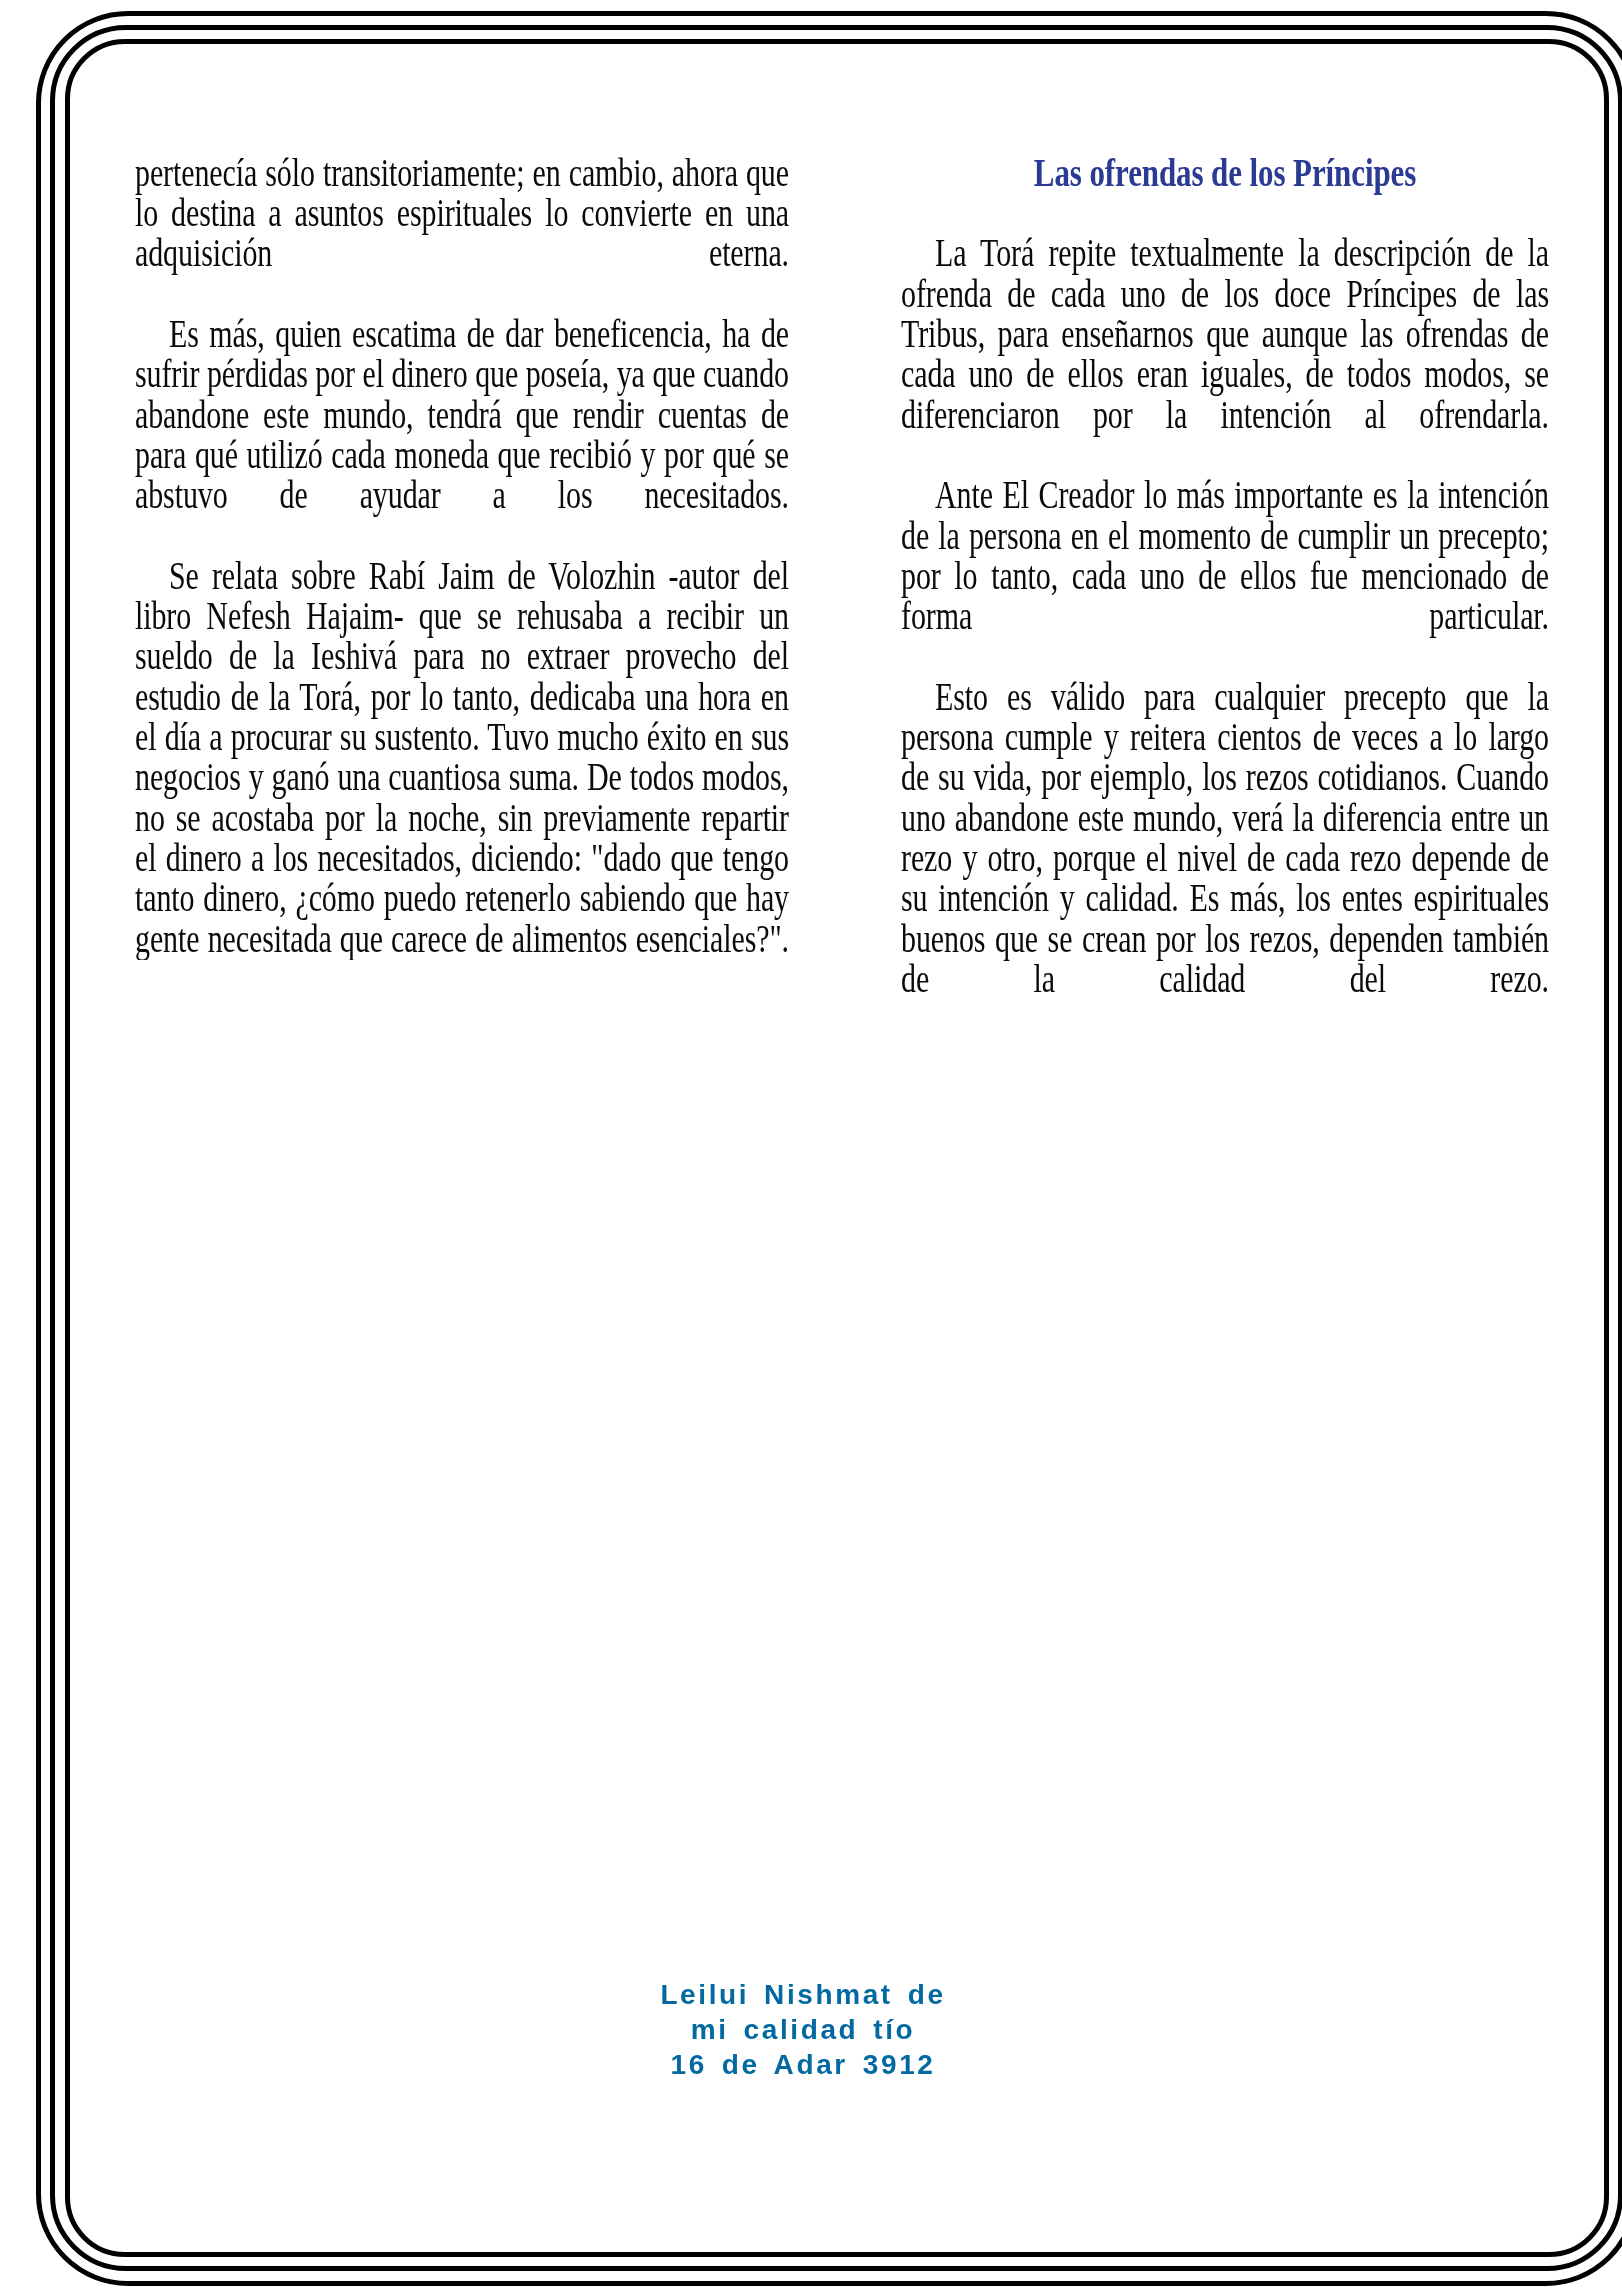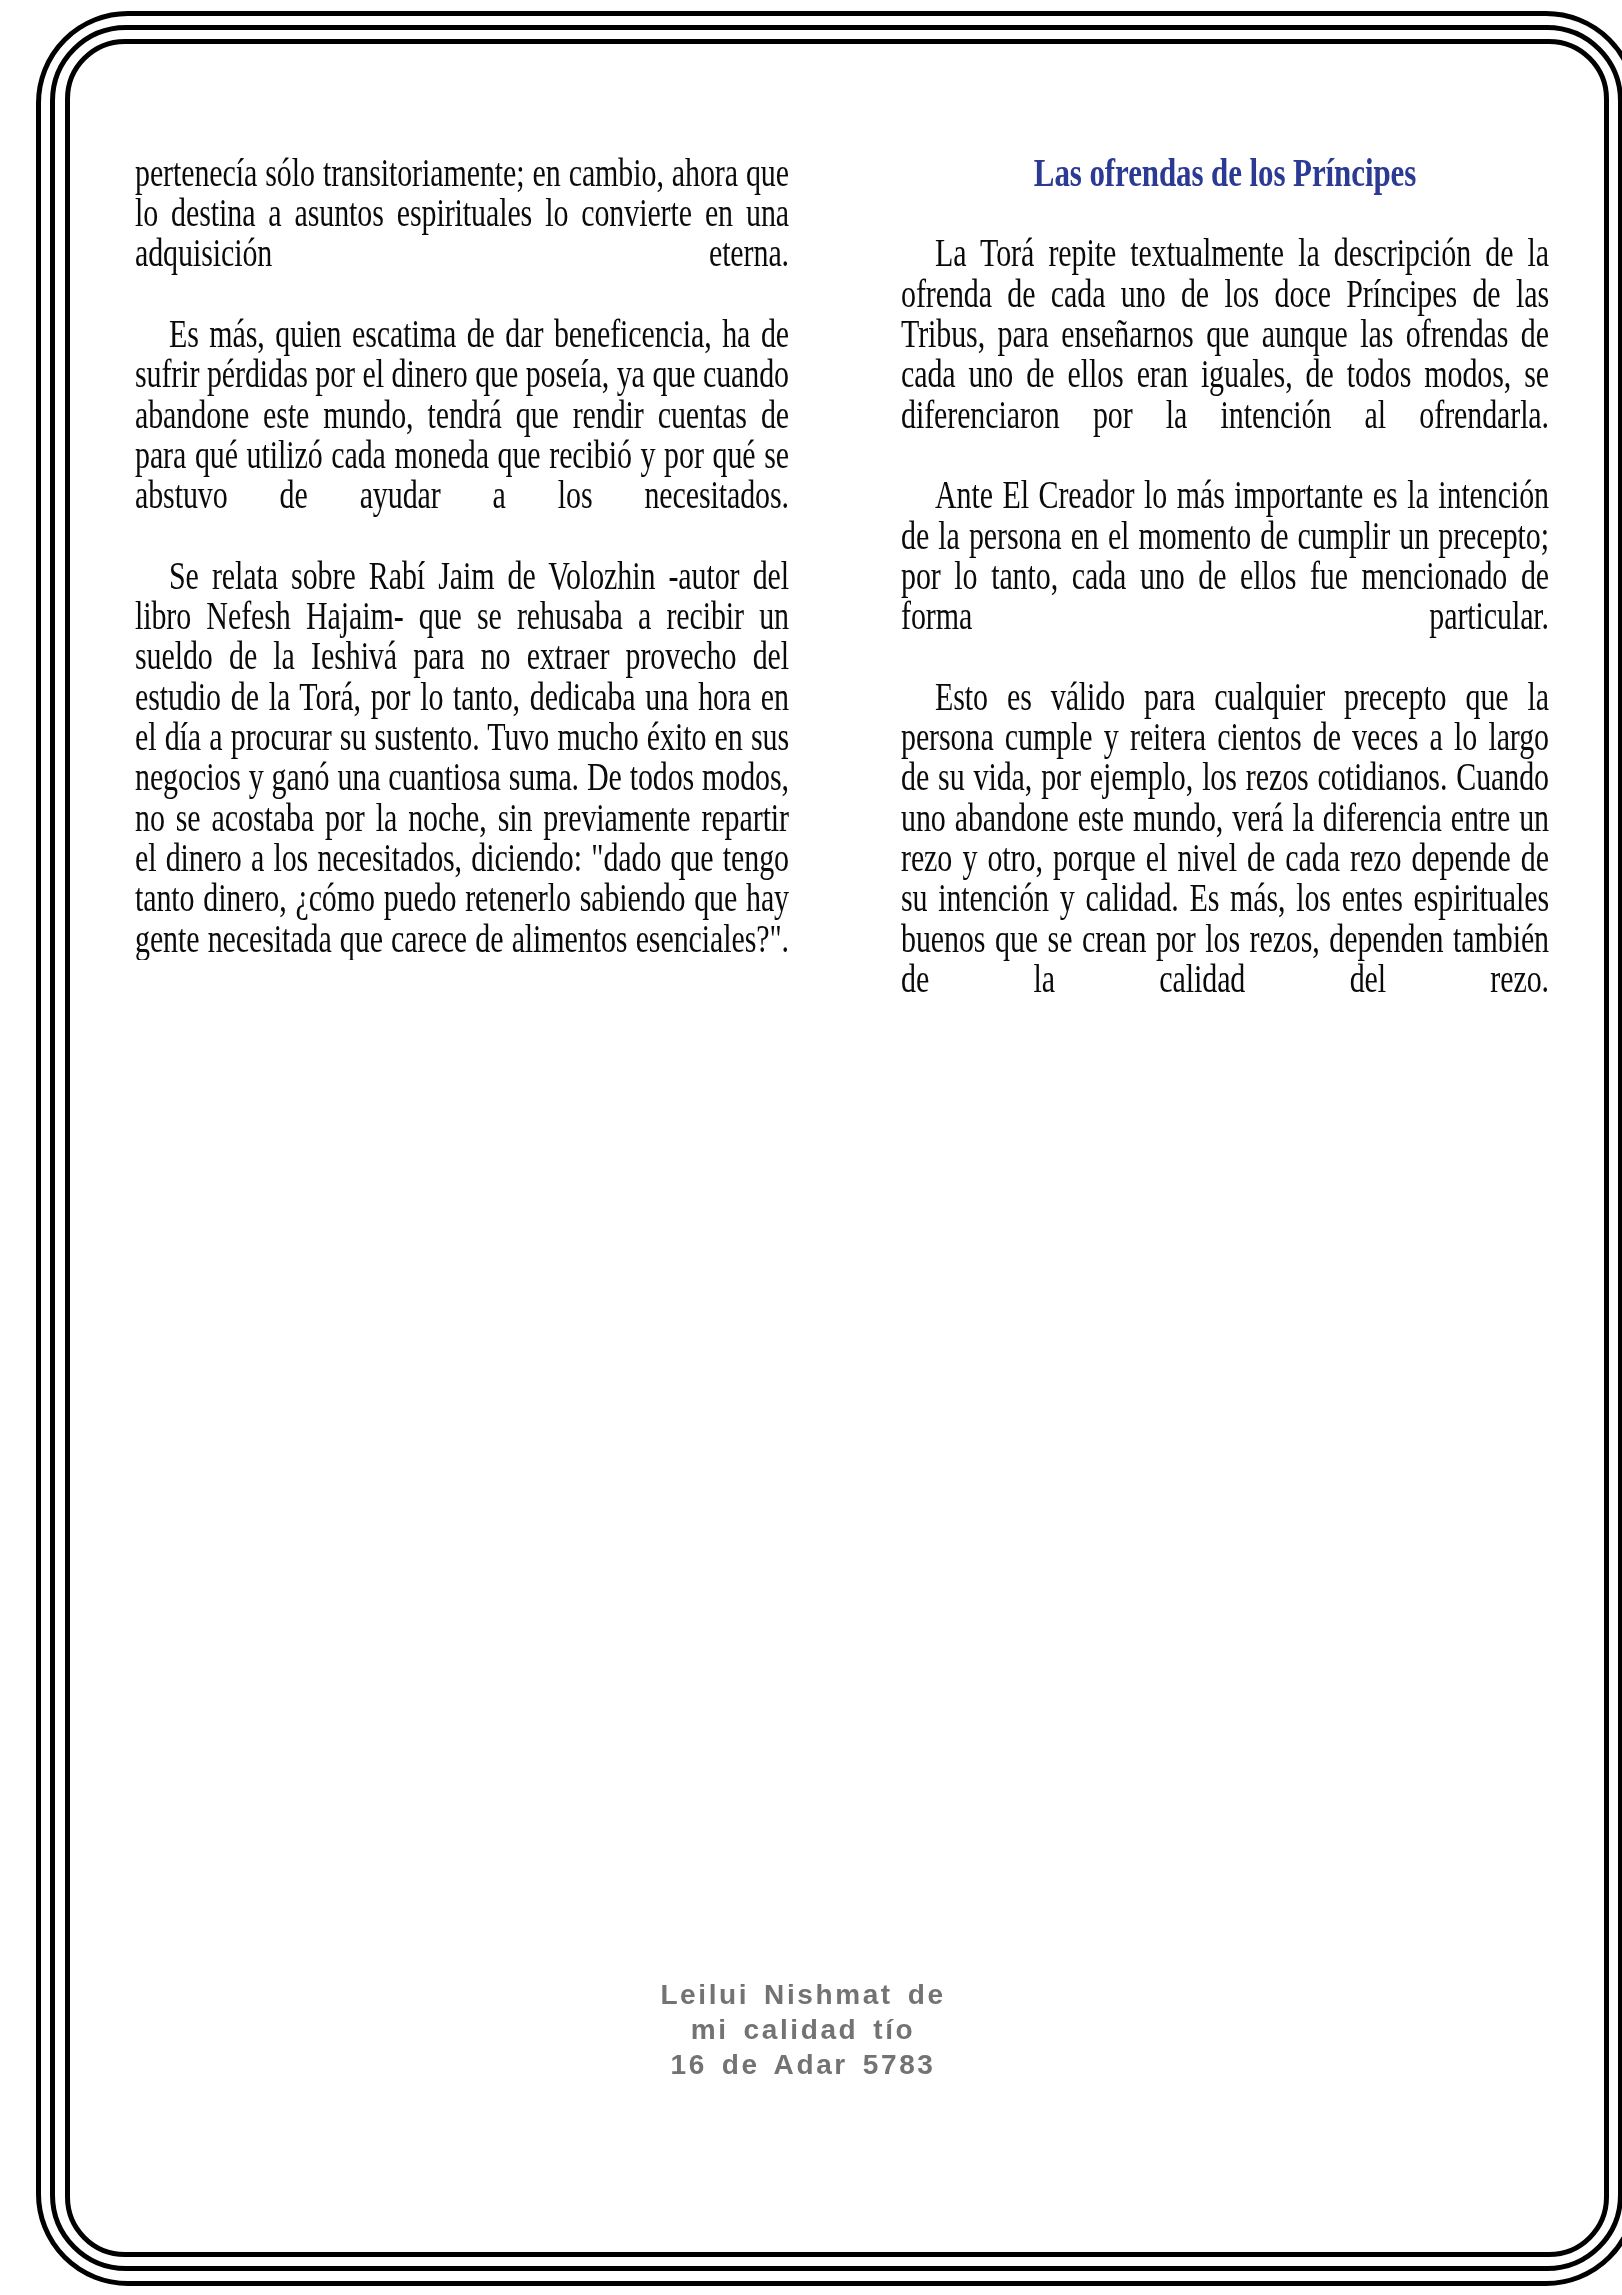--- a/index.html
+++ b/index.html
@@ -62,21 +62,21 @@
     left: 452px;
     width: 654px;
     top: 1977px;
     text-align: center;
     font-family: "Liberation Sans", "DejaVu Sans", sans-serif;
     font-weight: 700;
     font-size: 28px;
     line-height: 35px;
     letter-spacing: 2.6px;
     word-spacing: 4.6px;
-    color: #737373;
+    color: #0369a1;
   }
   .footer .heb {
     letter-spacing: 3.9px;
     direction: rtl;
   }
 </style>
 </head>
 <body>
 
 <div id="page">
@@ -94,17 +94,17 @@
   <div class="column right">
     <h2 class="section-heading">Las ofrendas de los Príncipes</h2>
     <p class="indent">La Torá repite textualmente la descripción de la ofrenda de cada uno de los doce Príncipes de las Tribus, para enseñarnos que aunque las ofrendas de cada uno de ellos eran iguales, de todos modos, se diferenciaron por la intención al ofrendarla.</p>
     <p class="indent">Ante El Creador lo más importante es la intención de la persona en el momento de cumplir un precepto; por lo tanto, cada uno de ellos fue mencionado de forma particular.</p>
     <p class="indent">Esto es válido para cualquier precepto que la persona cumple y reitera cientos de veces a lo largo de su vida, por ejemplo, los rezos cotidianos. Cuando uno abandone este mundo, verá la diferencia entre un rezo y otro, porque el nivel de cada rezo depende de su intención y calidad. Es más, los entes espirituales buenos que se crean por los rezos, dependen también de la calidad del rezo.</p>
   </div>
 
   <div class="footer">
     <div>Leilui Nishmat de</div>
     <div>mi calidad tío</div>
-    <div>16 de Adar 5783</div>
+    <div>16 de Adar 3912</div>
   </div>
 
 </div>
 
 
 </body></html>

